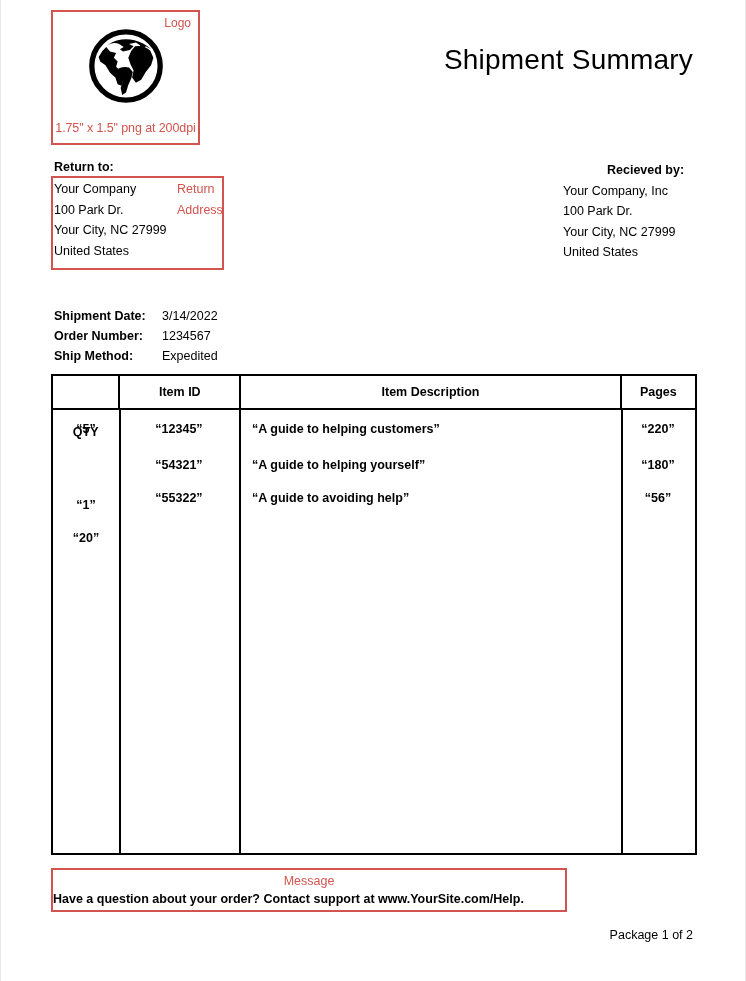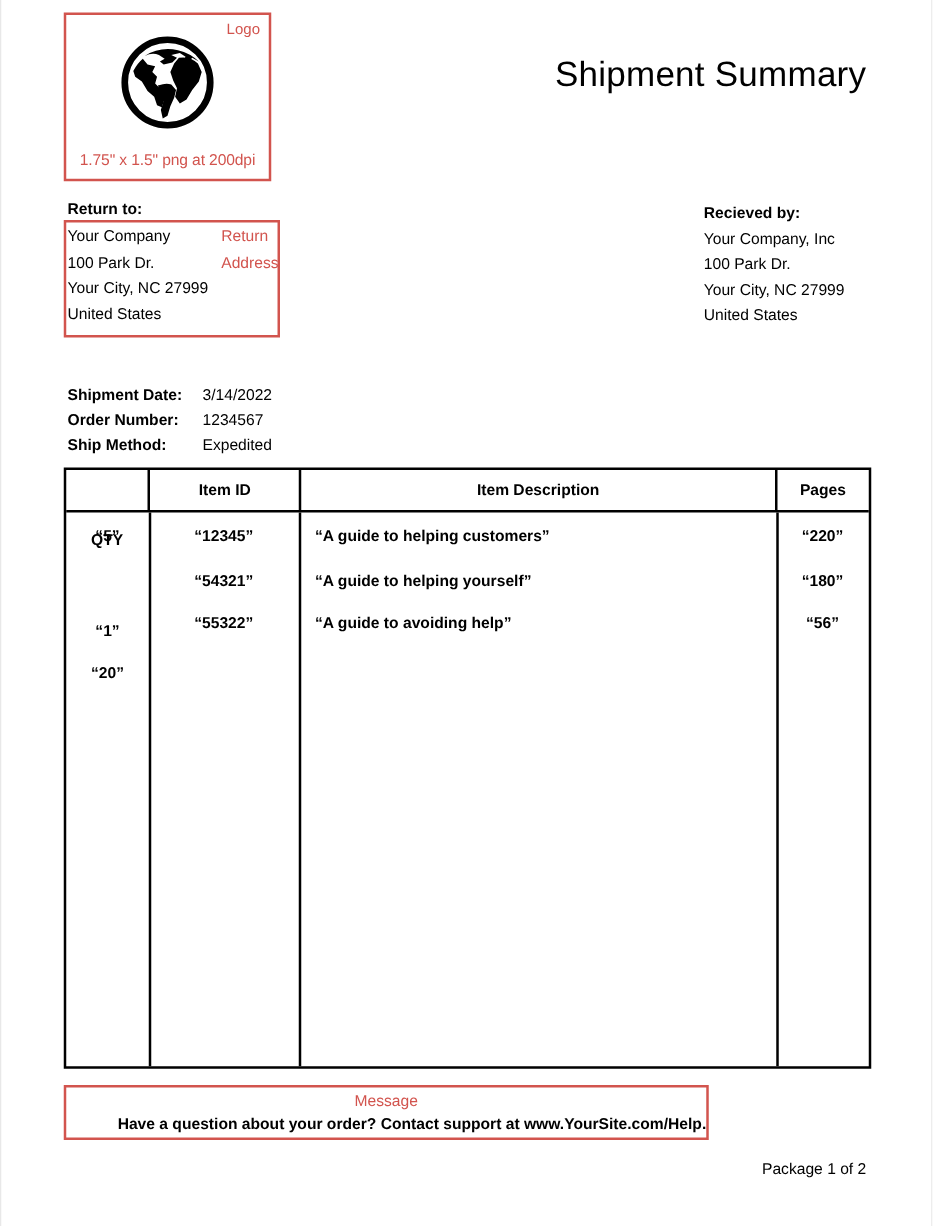--- a/index.html
+++ b/index.html
@@ -20,21 +20,21 @@
     border-left: 1px solid #e8e8e8;
     border-right: 1px solid #e8e8e8;
     box-sizing: border-box;
   }
 
   
   #logo-box {
     position: absolute;
     left: 50px;
     top: 10px;
-    width: 166px;
+    width: 149px;
     height: 135px;
     border: 2px solid #d2544e;
     box-sizing: border-box;
   }
   #logo-label {
     position: absolute;
     right: 7px;
     top: 4px;
     font-size: 12px;
     color: #d2544e;
@@ -101,21 +101,21 @@
   }
 
   
   #recv-block {
     position: absolute;
     left: 562px;
     top: 160px;
     font-size: 12.5px;
     line-height: 20.5px;
   }
-  #recv-block .heading { font-weight: bold; }
+  #recv-block .heading { font-weight: bold; margin-left: 44px; }
 
   
   #details {
     position: absolute;
     left: 53px;
     top: 303px;
     font-size: 12.5px;
   }
   #details .row {
     display: flex;
@@ -216,21 +216,21 @@
     top: 4px;
     text-align: center;
     font-size: 12.5px;
     color: #d2544e;
   }
   #message-text {
     position: absolute;
     left: 0;
     right: 0;
     top: 22px;
-    text-align: right;
+    text-align: left;
     font-size: 12.5px;
     font-weight: bold;
   }
 
   
   #footer {
     position: absolute;
     right: 52px;
     top: 928px;
     font-size: 12.5px;

